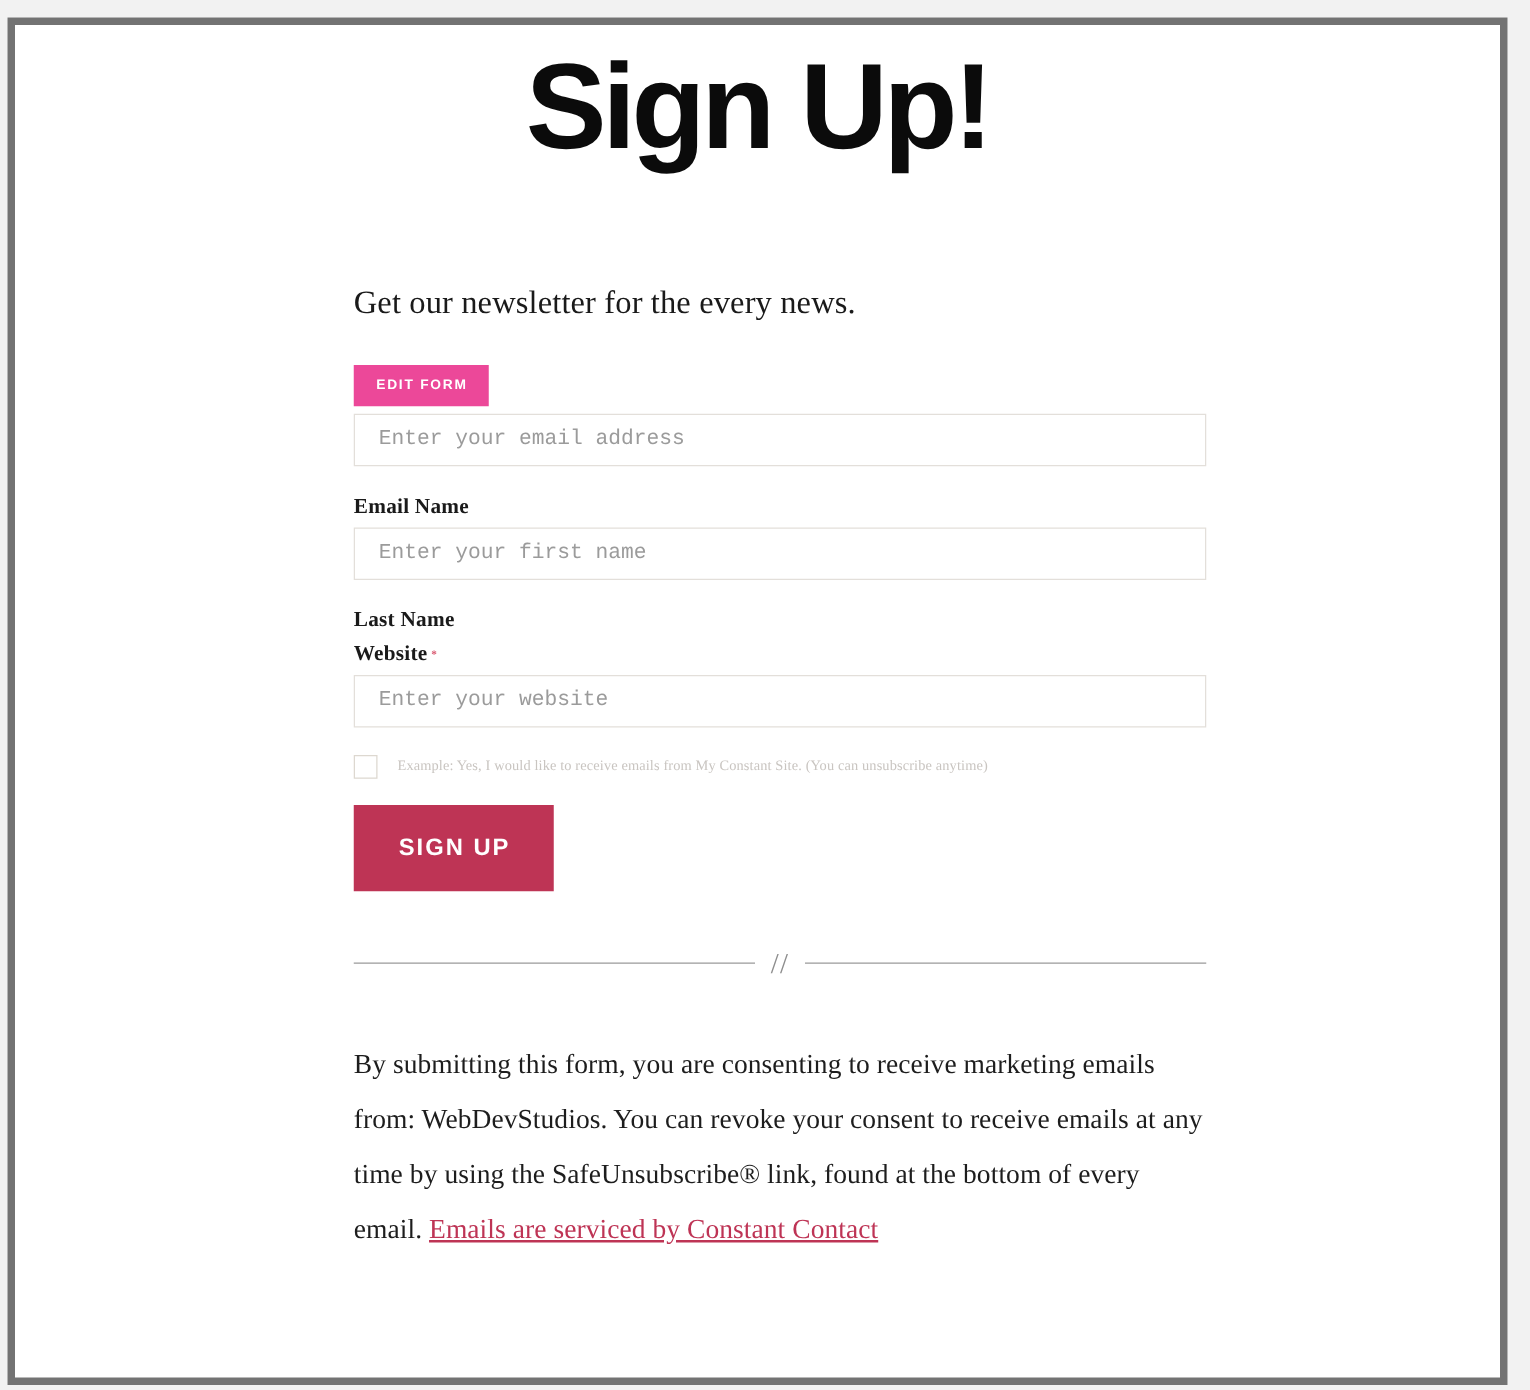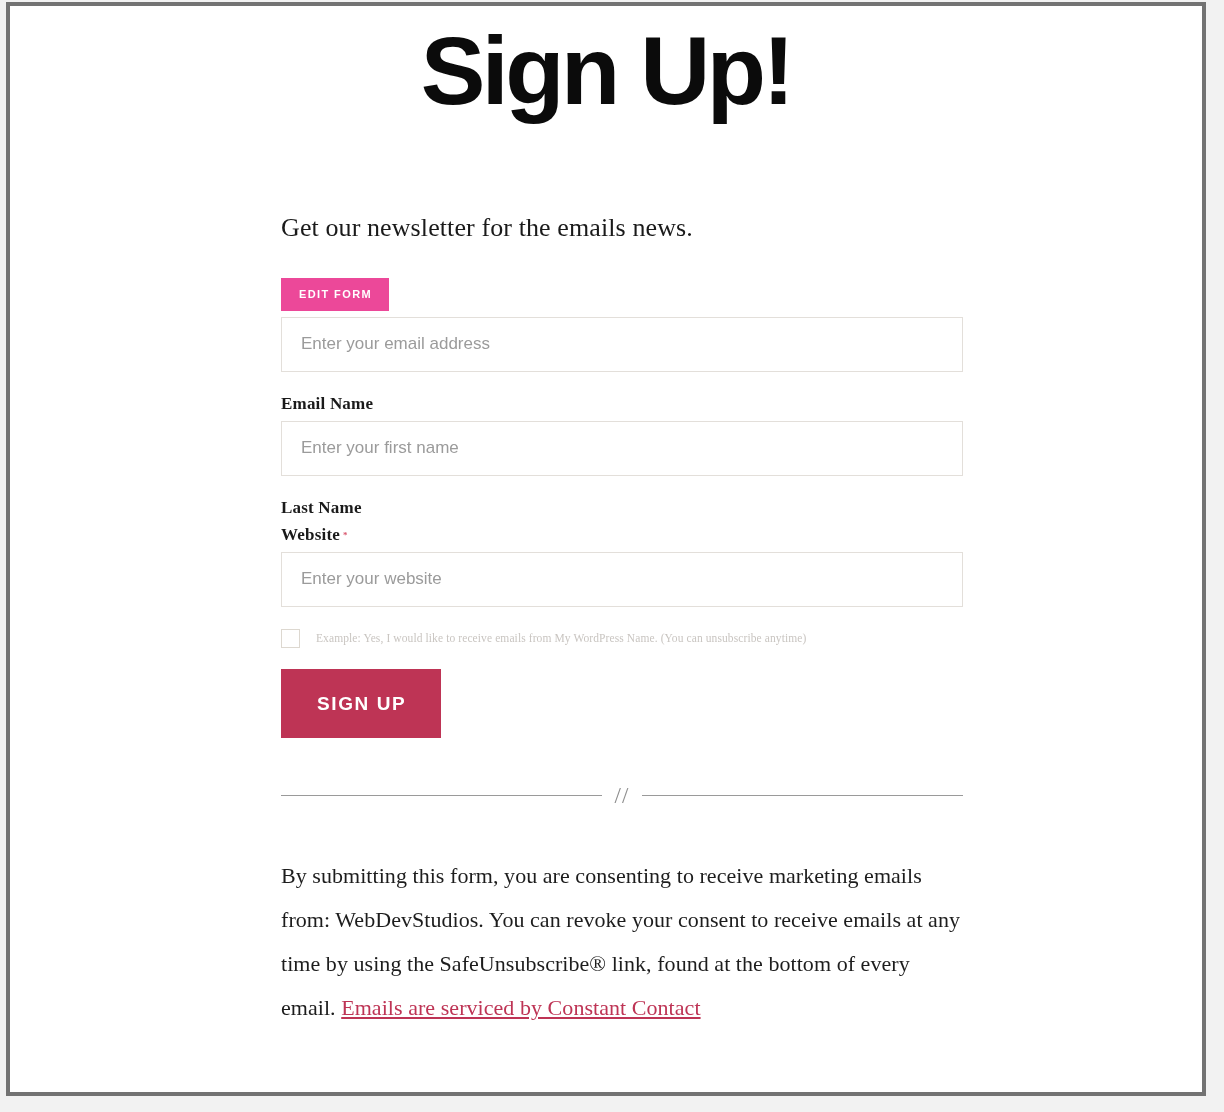--- a/index.html
+++ b/index.html
@@ -9,25 +9,25 @@
   body {
     width: 1224px;
     height: 1112px;
     background: #f2f2f2;
     font-family: "Liberation Serif", serif;
     overflow: hidden;
   }
   .page-card {
     position: absolute;
     left: 6px;
-    top: 2px;
+    top: 14px;
     width: 1200px;
     height: 1094px;
     background: #ffffff;
-    border: 4px solid #737373;
+    border: 6px solid #737373;
     box-sizing: border-box;
     overflow: hidden;
   }
 
   
   .page-title {
     margin: 0;
     padding-top: 14px;
     text-align: center;
     font-family: "Liberation Sans", sans-serif;
@@ -85,25 +85,25 @@
     font-size: 9px;
     vertical-align: 2px;
     margin-left: 3px;
     font-family: "Liberation Serif", serif;
   }
 
   .text-input {
     display: block;
     box-sizing: border-box;
     width: 682px;
-    height: 55px;
+    height: 42px;
     border: 1px solid #e3dfda;
     background: #ffffff;
     padding: 0 19px;
-    font-family: Liberation Sans, sans-serif;
+    font-family: Liberation Mono, monospace;
     font-size: 17px;
     color: #3a3a3a;
     outline: none;
     margin-bottom: 22px;
   }
   .text-input::placeholder {
     color: #9b9b9b;
     opacity: 1;
   }
 
@@ -184,21 +184,21 @@
 </style>
 </head>
 <body>
 
 <div class="page-card">
 
   <h1 class="page-title">Sign Up!</h1>
 
   <div class="form-wrap">
 
-    <p class="form-heading">Get our newsletter for the emails news.</p>
+    <p class="form-heading">Get our newsletter for the every news.</p>
 
     <button class="edit-form-btn">EDIT FORM</button>
 
     
     <input class="text-input" type="text" placeholder="Enter your email address" style="">
 
     
     <label class="field-label">
       <span>Email Name</span>
     </label>
@@ -211,21 +211,21 @@
 
     
     <label class="field-label">
       <span>Website</span><span class="req-star">*</span>
     </label>
     <input class="text-input" type="text" placeholder="Enter your website" style="">
 
     
     <div class="consent-row">
       <div class="consent-box"></div>
-      <span class="consent-text">Example: Yes, I would like to receive emails from My WordPress Name. (You can unsubscribe anytime)</span>
+      <span class="consent-text">Example: Yes, I would like to receive emails from My Constant Site. (You can unsubscribe anytime)</span>
     </div>
 
     <button class="signup-btn">SIGN UP</button>
 
     
     <div class="divider">
       <span class="rule"></span>
       <span class="mark">//</span>
       <span class="rule"></span>
     </div>

